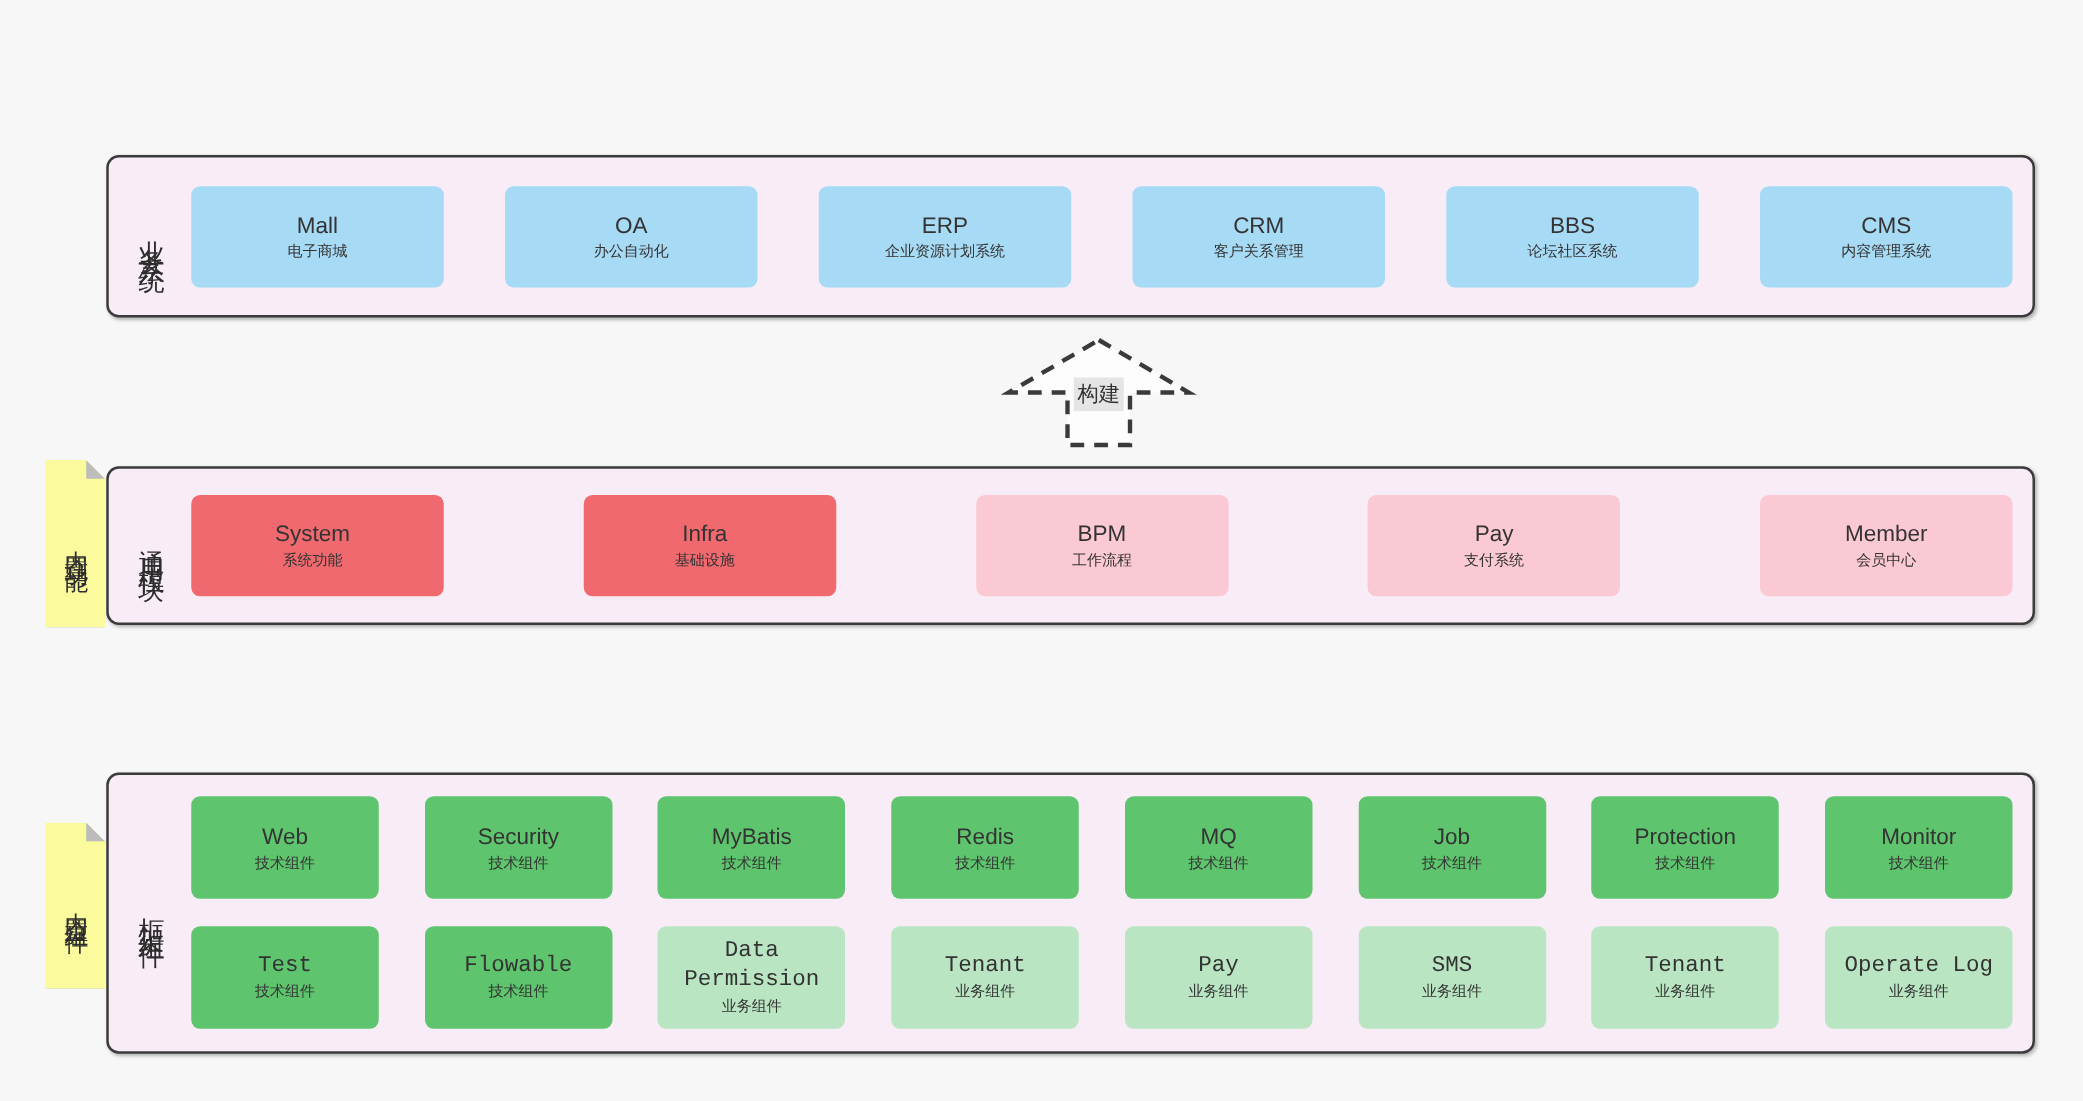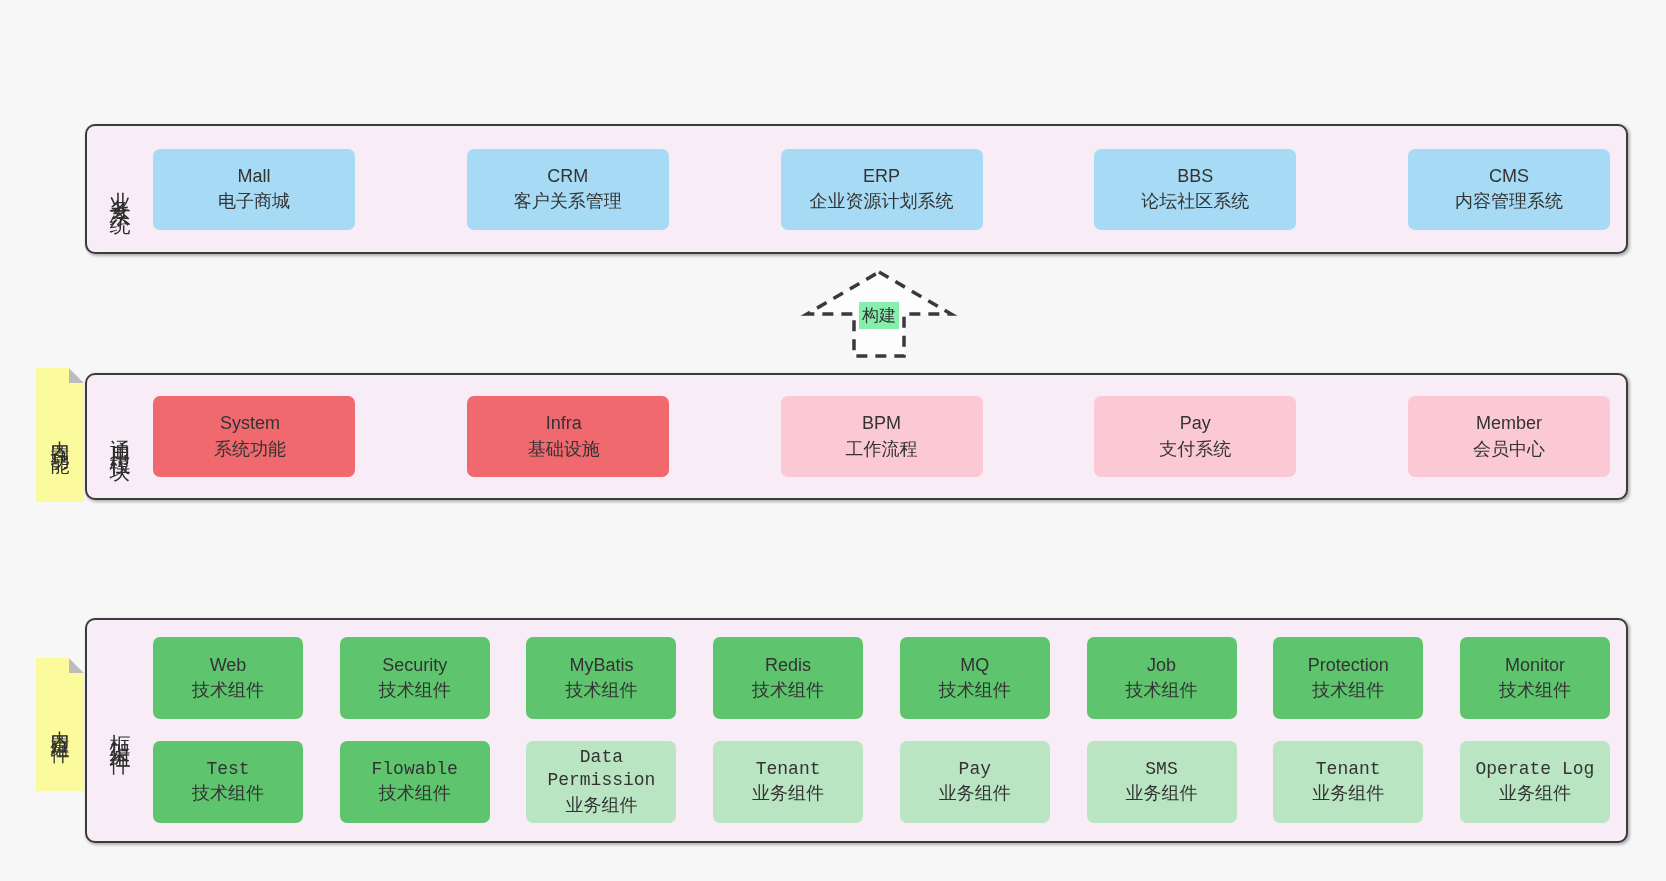--- a/index.html
+++ b/index.html
@@ -45,21 +45,21 @@
   .panel-3 .row-a{top:17px; height:82px;}
   .panel-3 .row-b{top:121px; height:82px;font-family:Liberation Mono, monospace;}
 
   .box{
     display:flex; flex-direction:column; justify-content:center; align-items:center;
     border-radius:7px; text-align:center; padding:4px 14px; line-height:1.3;
   }
   .box-wide{width:202px; height:81px; padding:2px 20px;}
   .box-narrow{width:150px; height:82px;}
   .box .bname{font-size:18px;}
-  .box .bsub{font-size:18px; margin-top:2px;}
+  .box .bsub{font-size:12px; margin-top:2px;}
   .blue{background:var(--blue-box);}
   .red{background:var(--red-box);padding-left:12px;}
   .pink{background:var(--pink-box);}
   .green{background:var(--green-box);}
   .lgreen{background:var(--light-green-box);}
 
   
   .sticky{
     position:absolute; left:36px; width:48px;
     background:var(--sticky-bg);
@@ -86,43 +86,47 @@
   .arrow-2{left:819px; top:518px;}
   .arrow svg{position:absolute; inset:0; width:100%; height:100%; overflow:visible;}
   .arrow polygon{
     fill:#fdfdfd; stroke:#3a3a3a; stroke-width:3.5;
     stroke-dasharray:11 8;
   }
   .arrow-label{
     position:absolute; left:0; right:0; top:32px; text-align:center;
   }
   .arrow-label span{
-    display:inline-block; background:#86efac; padding:2px 3px;
+    display:inline-block; background:#e5e5e5; padding:2px 3px;
     font-size:17px; color:#333;
   }
 </style>
 </head>
 <body>
 
 <div class="canvas">
 
   <section class="panel panel-1">
     <div class="vlabel">业务系统</div>
     <div class="row row-mid">
       <div class="box box-wide blue">
         <div class="bname">Mall</div>
         <div class="bsub">电子商城</div>
       </div>
       <div class="box box-wide blue">
+        <div class="bname">OA</div>
+        <div class="bsub">办公自动化</div>
+      </div>
+      <div class="box box-wide blue">
+        <div class="bname">ERP</div>
+        <div class="bsub">企业资源计划系统</div>
+      </div>
+      <div class="box box-wide blue">
         <div class="bname">CRM</div>
         <div class="bsub">客户关系管理</div>
-      </div>
-      <div class="box box-wide blue">
-        <div class="bname">ERP</div>
-        <div class="bsub">企业资源计划系统</div>
       </div>
       <div class="box box-wide blue">
         <div class="bname">BBS</div>
         <div class="bsub">论坛社区系统</div>
       </div>
       <div class="box box-wide blue">
         <div class="bname">CMS</div>
         <div class="bsub">内容管理系统</div>
       </div>
     </div>

